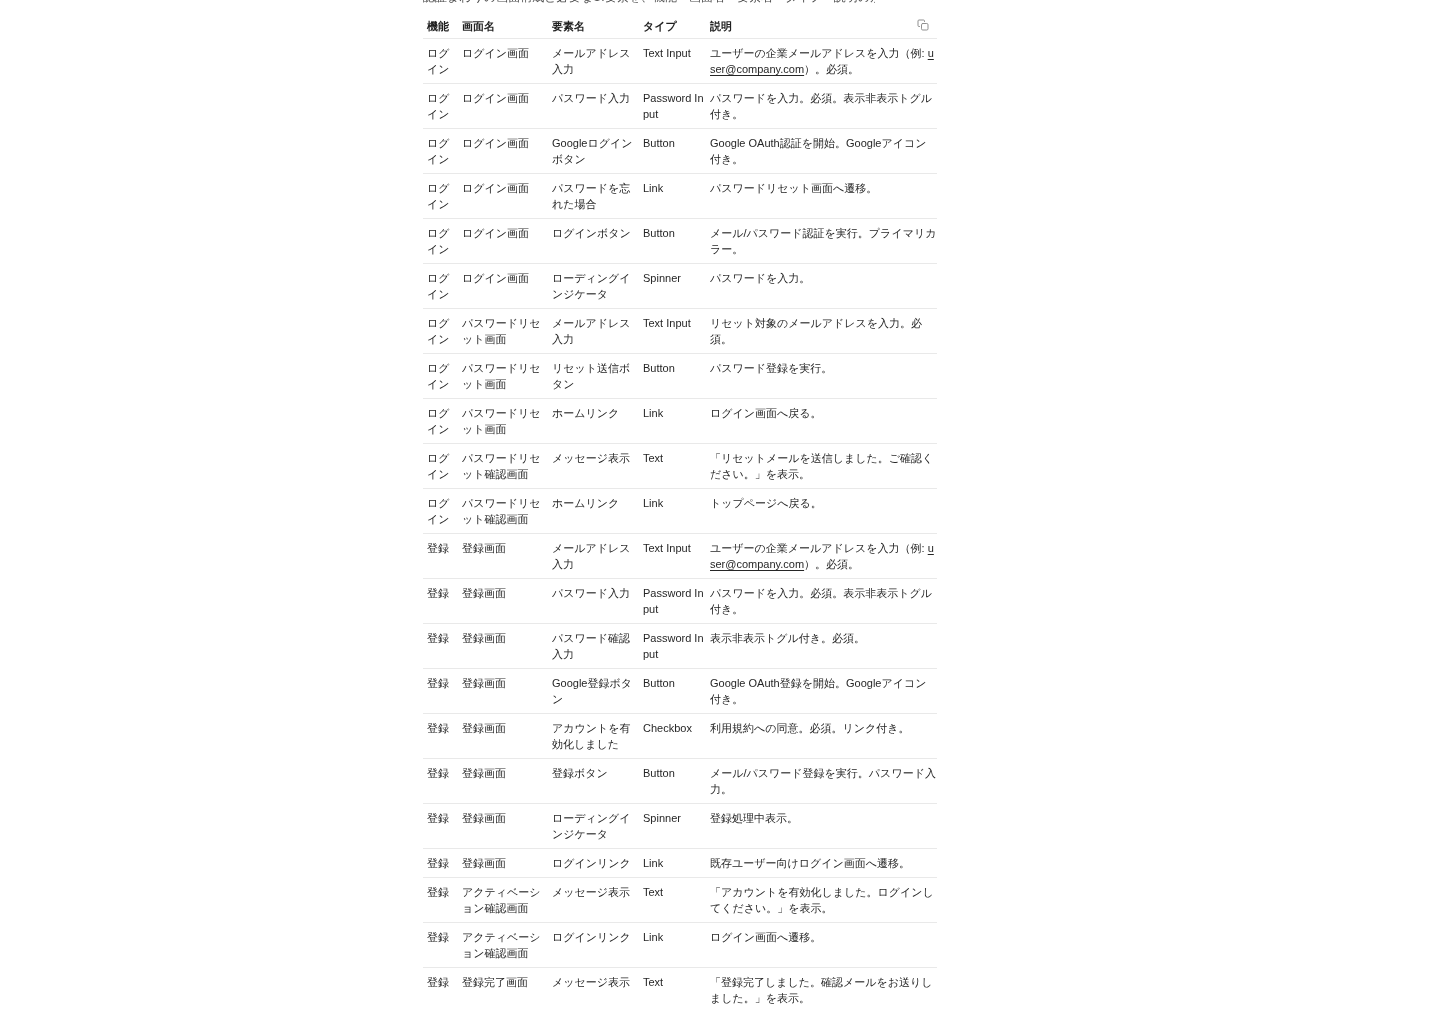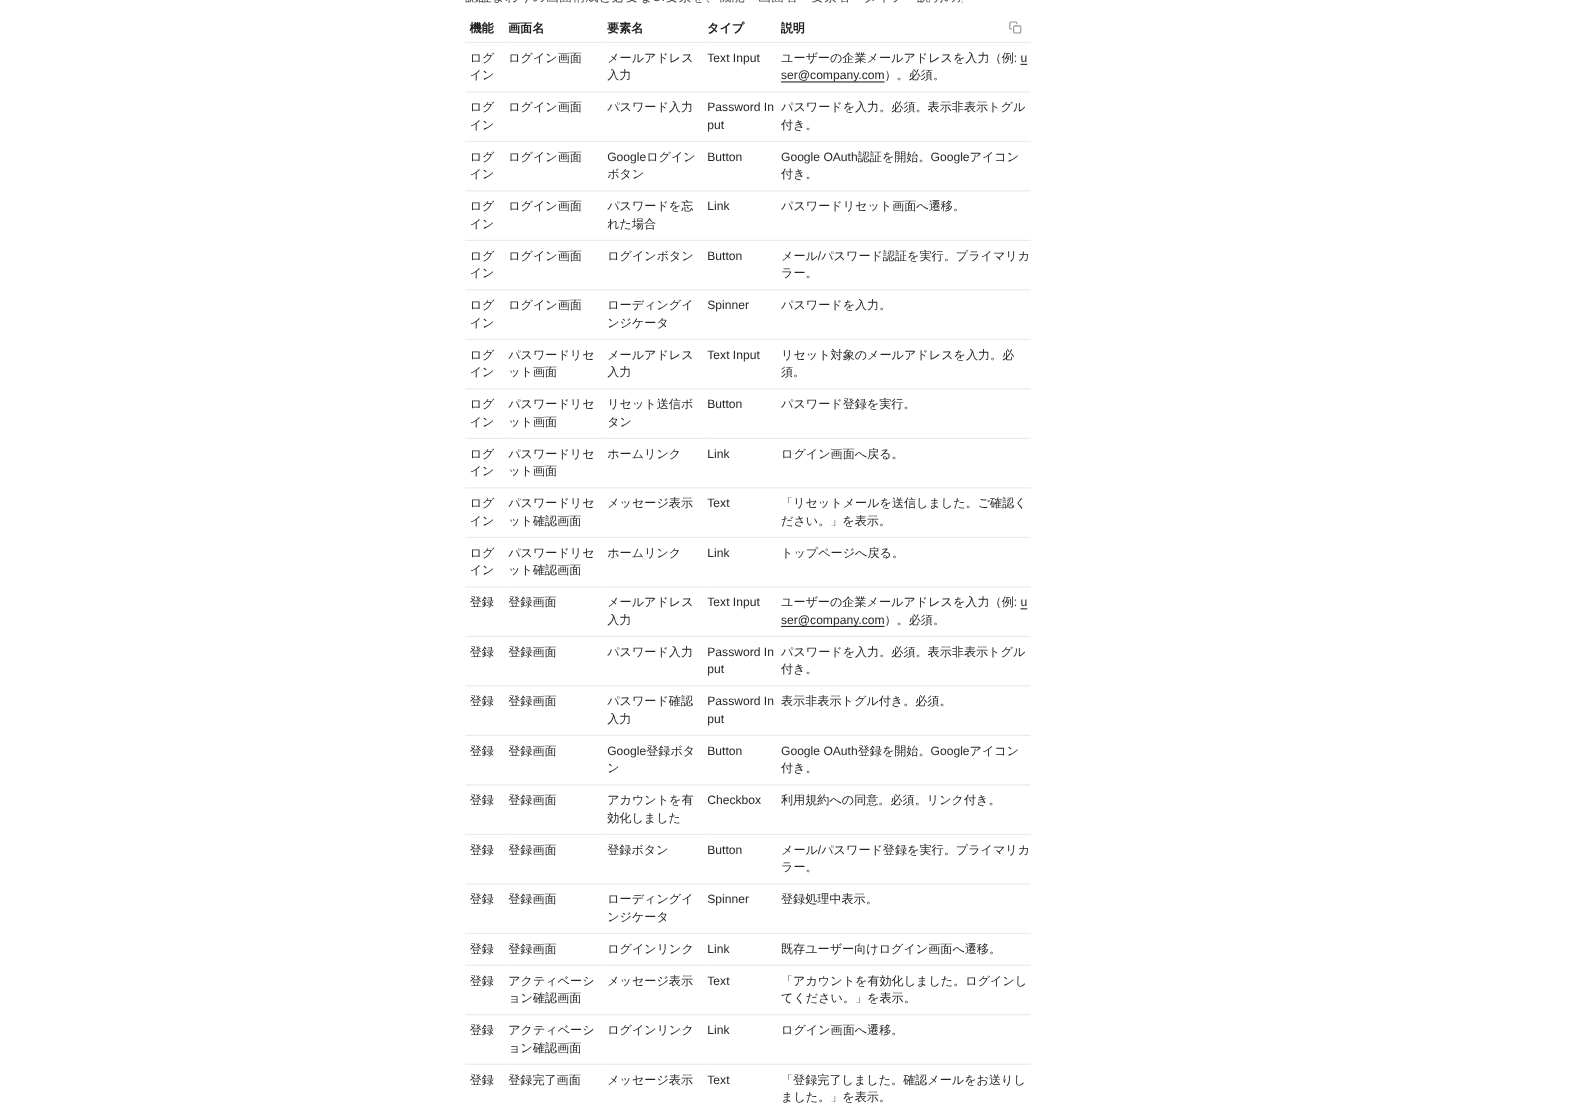--- a/index.html
+++ b/index.html
@@ -220,21 +220,21 @@
             <td>登録画面</td>
             <td>アカウントを有効化しました</td>
             <td>Checkbox</td>
             <td>利用規約への同意。必須。リンク付き。</td>
           </tr>
           <tr>
             <td>登録</td>
             <td>登録画面</td>
             <td>登録ボタン</td>
             <td>Button</td>
-            <td>メール/パスワード登録を実行。プライマリカラー。</td>
+            <td>メール/パスワード登録を実行。パスワード入力。</td>
           </tr>
           <tr>
             <td>登録</td>
             <td>登録画面</td>
             <td>ローディングインジケータ</td>
             <td>Spinner</td>
             <td>登録処理中表示。</td>
           </tr>
           <tr>
             <td>登録</td>

